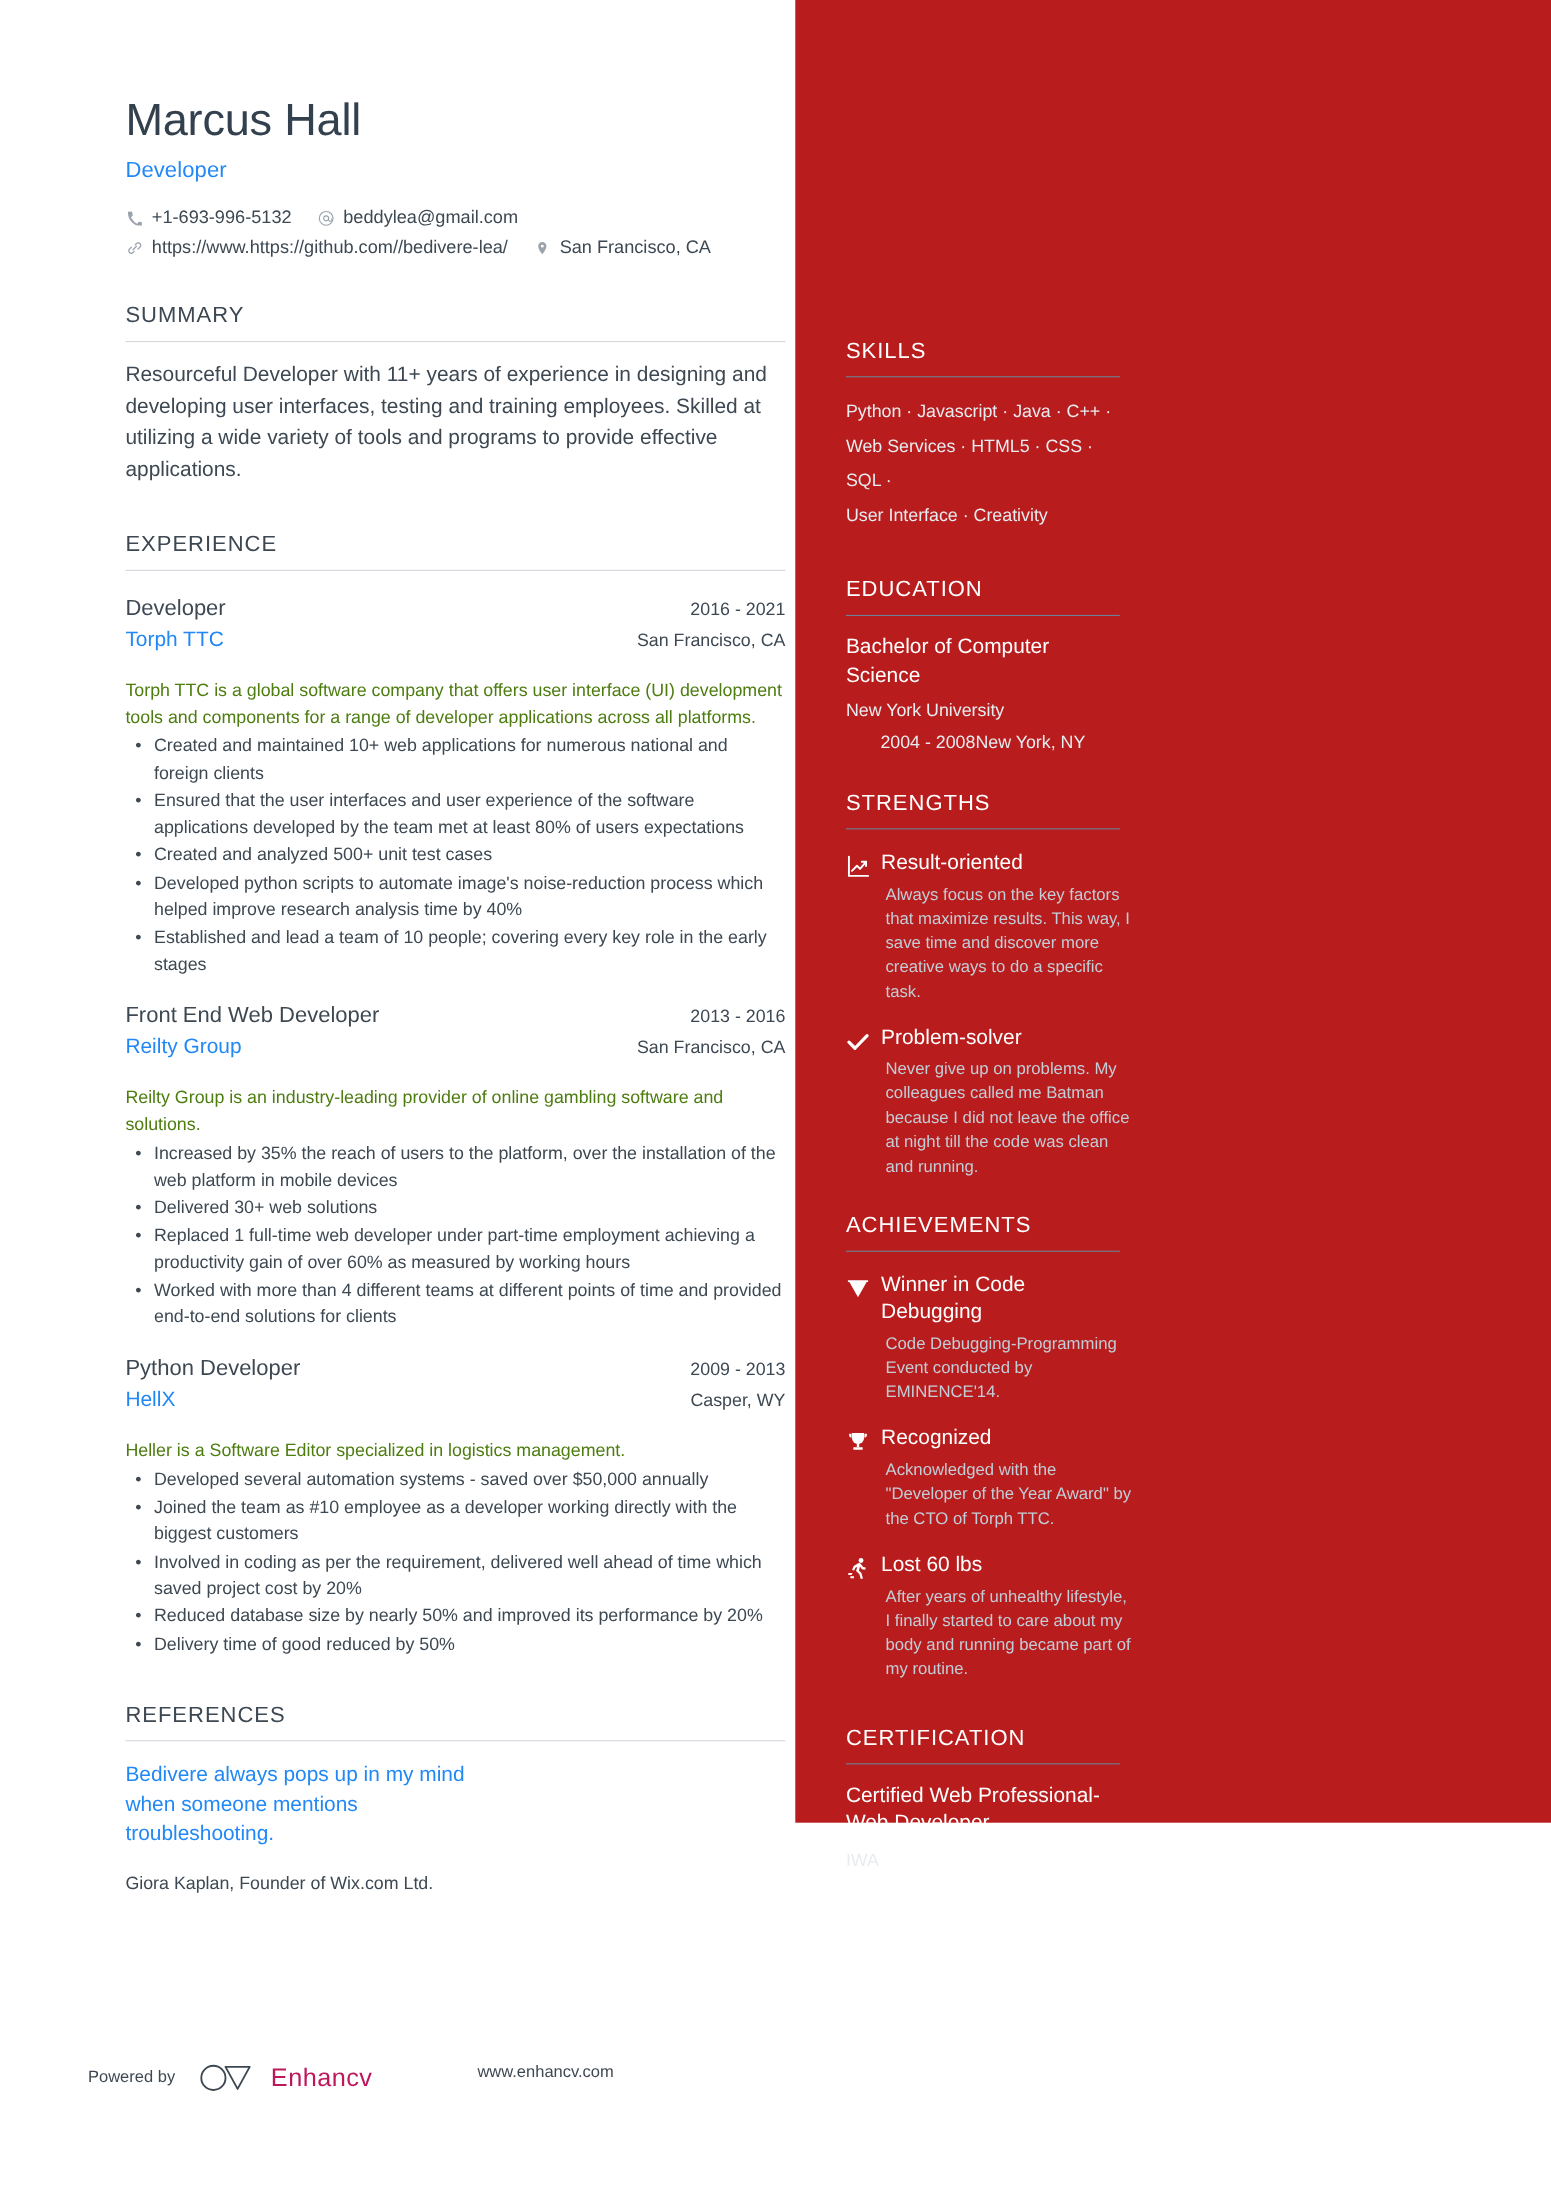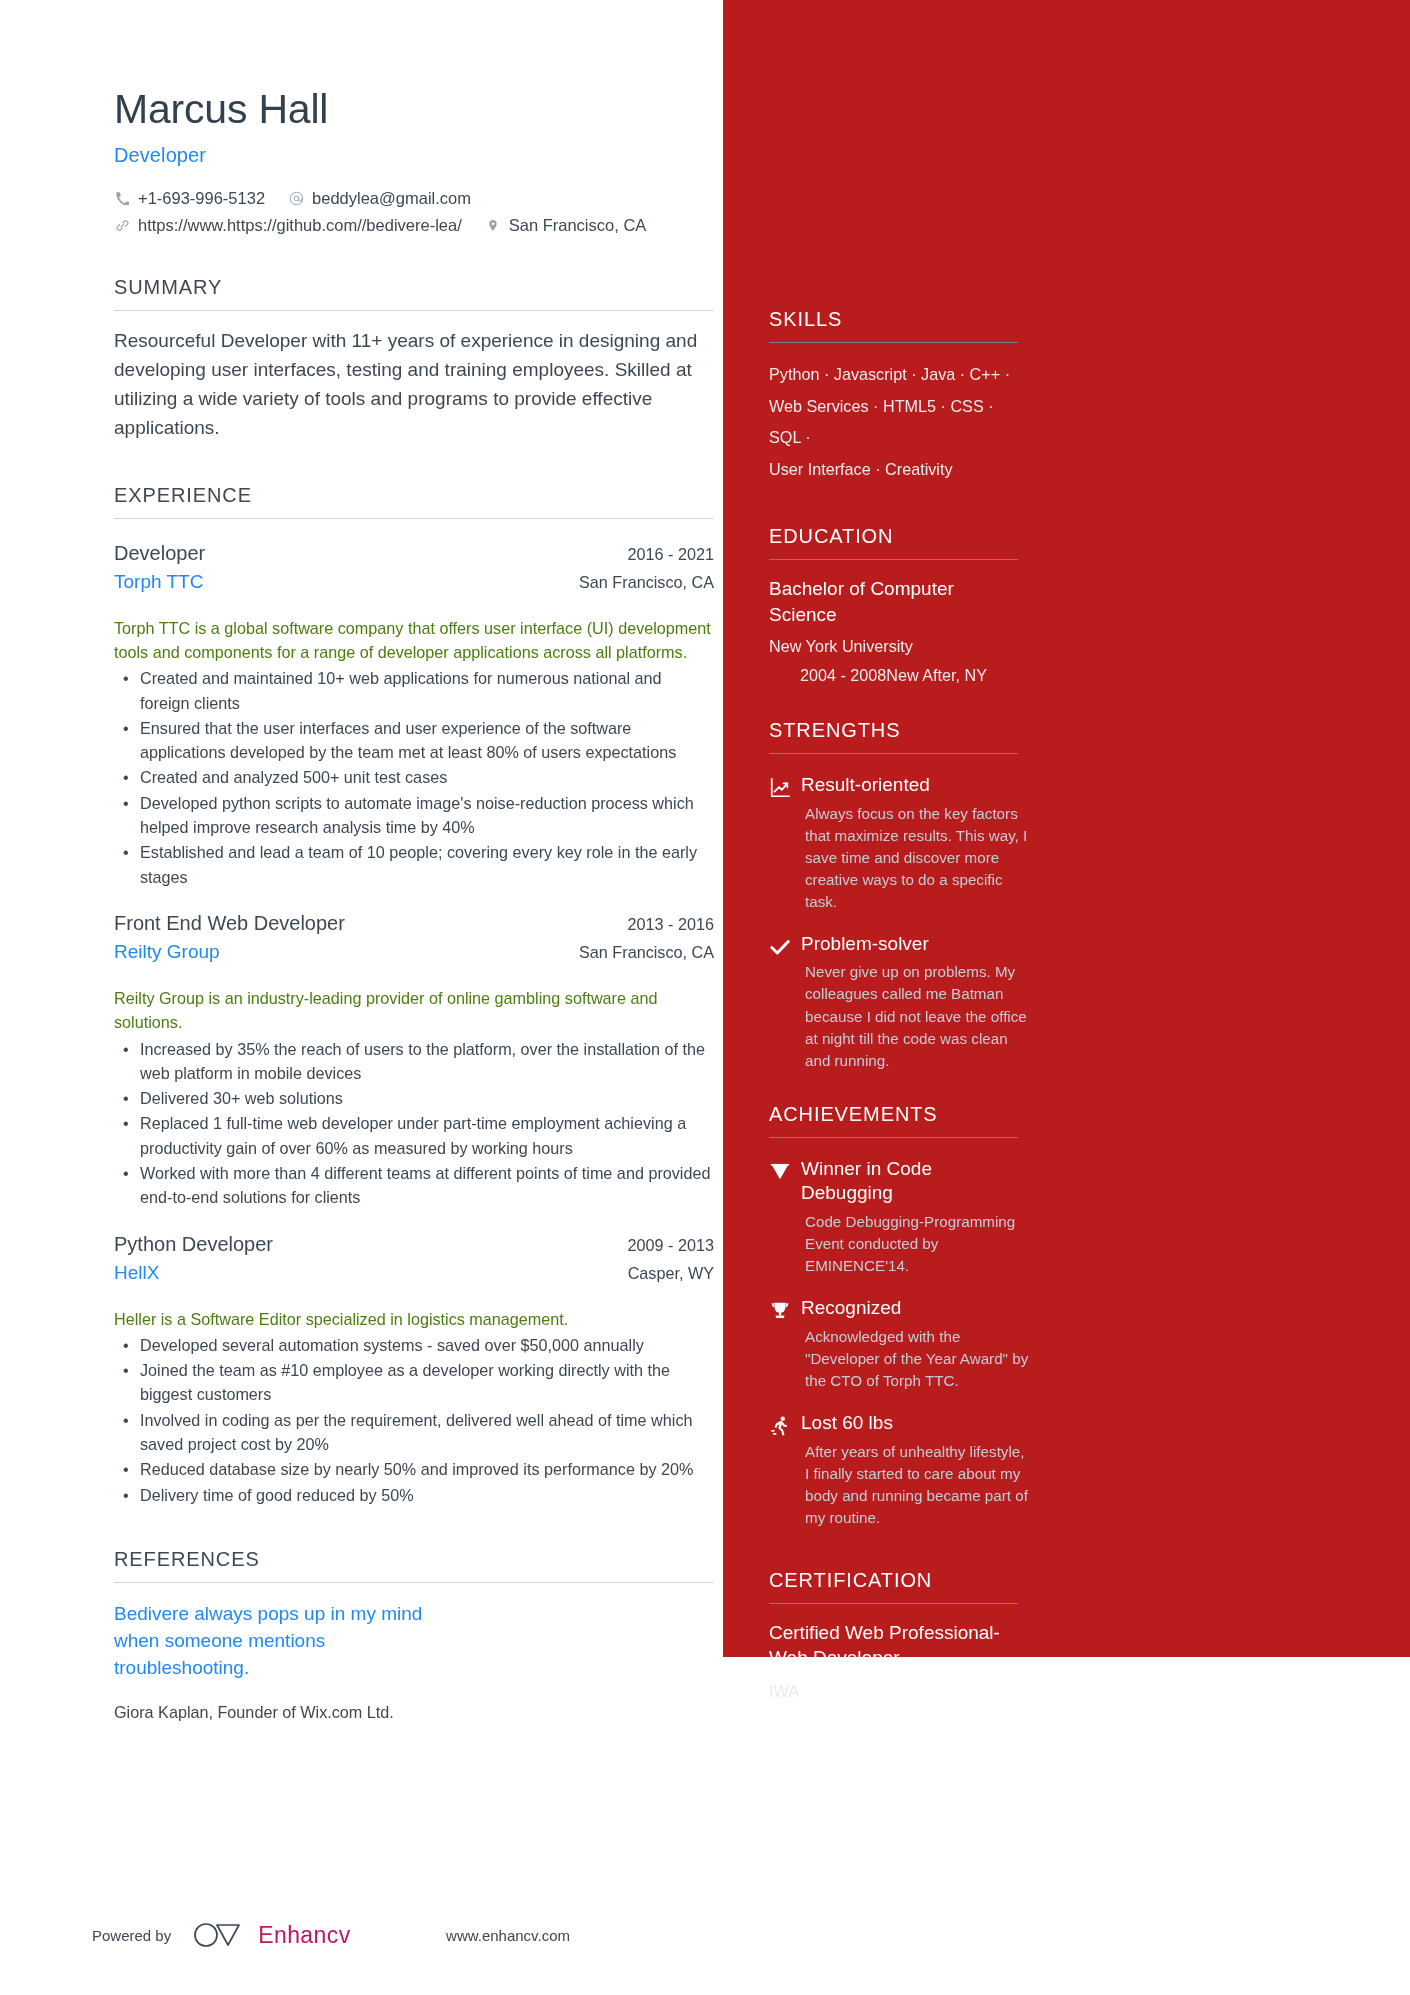--- a/index.html
+++ b/index.html
@@ -58,22 +58,22 @@
   ul.bullets li:before {
     content:"•"; position:absolute; left:9px; top:0; color:#3d4852;
   }
 
   .ref-quote {
     margin-top:18px; font-size:19px; line-height:1.42; color:#2288f5; width:330px;
   }
   .ref-author { margin-top:18px; font-size:16.2px; line-height:1.5; color:#3d4852; width:330px; }
 
   .footer {
-    position:absolute; left:16px; bottom:0; width:644px; height:120px;
-    display:flex; align-items:center;
+    position:absolute; left:4px; bottom:0; width:644px; height:120px;
+    display:flex; align-items:flex-start;
   }
   .footer-left { display:flex; align-items:center; margin-left:76px; }
   .powered { font-size:15px; color:#3d4852; margin-right:22px; }
   .enhancv-logo { display:flex; align-items:center; }
   .enhancv-word { font-size:23px; color:#be185d; margin-left:11px; letter-spacing:0.4px; }
   .footer-url { position:absolute; right:90px; font-size:15px; color:#3d4852; }
 
   
   .sidebar {
     width:687px; height:1657px; background:#b91c1c;
@@ -265,21 +265,21 @@
 
       <div class="sp-40"></div>
 
       <div class="sb-section">
         <div class="sb-title">EDUCATION</div>
         <div class="sb-rule"></div>
         <div class="edu-degree">Bachelor of Computer Science</div>
         <div class="edu-school">New York University</div>
         <div class="edu-row">
           <span class="edu-date">2004 - 2008</span>
-          <span class="edu-loc">New After, NY</span>
+          <span class="edu-loc">New York, NY</span>
         </div>
       </div>
 
       <div class="sp-34"></div>
 
       <div class="sb-section">
         <div class="sb-title">STRENGTHS</div>
         <div class="sb-rule"></div>
 
         <div class="item">

